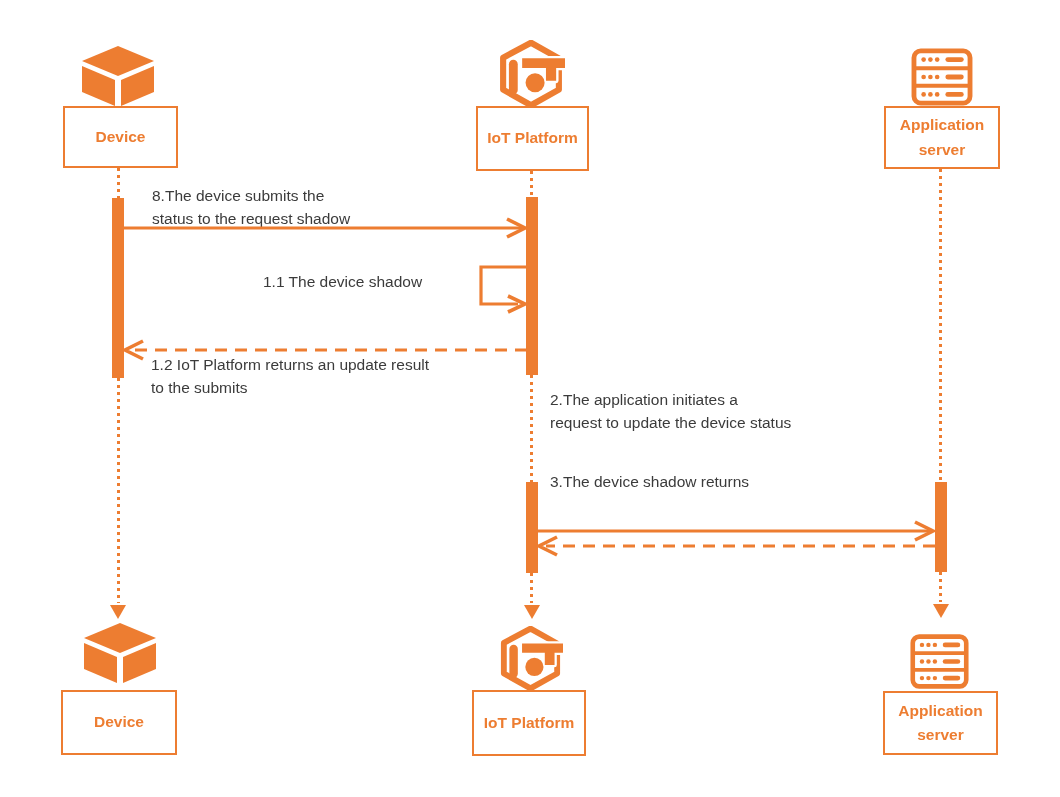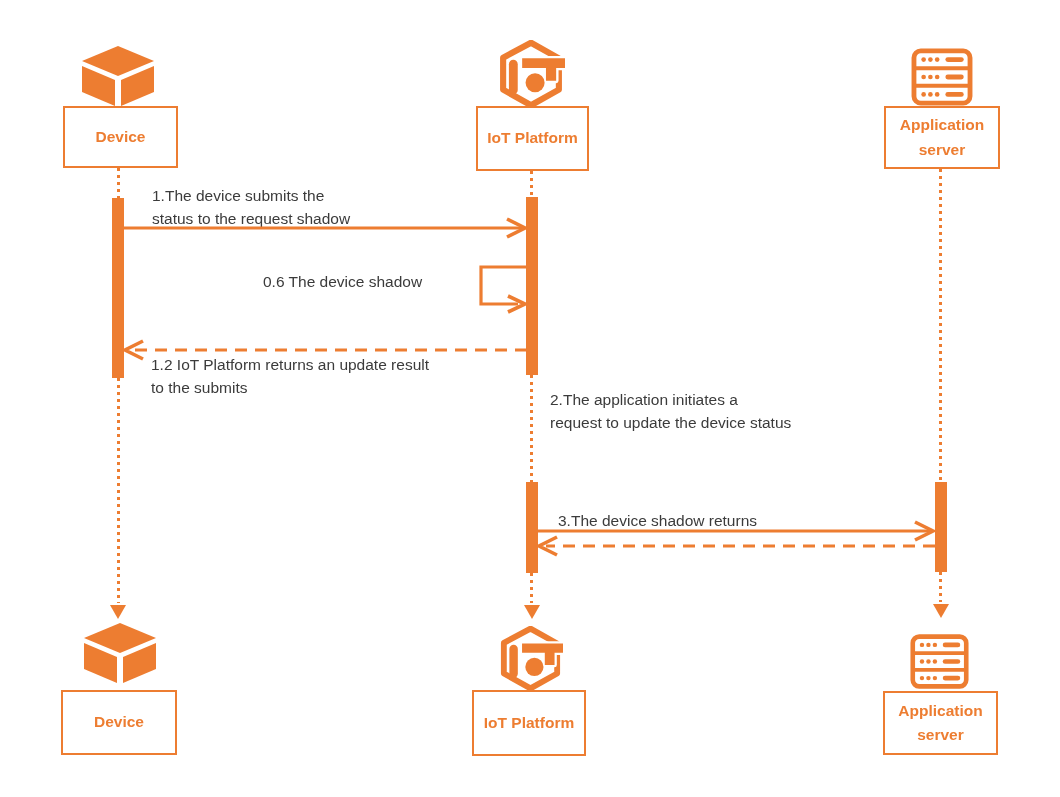--- a/index.html
+++ b/index.html
@@ -91,35 +91,35 @@
     <span>Device</span>
   </div>
   <div class="actor-box" style="left:476px; top:106px; width:113px; height:65px;">
     <span>IoT Platform</span>
   </div>
   <div class="actor-box" style="left:884px; top:106px; width:116px; height:63px;">
     <span>Application server</span>
   </div>
 
   <div class="msg" style="left:152px; top:184px;">
-    <div>1.The device submits the</div>
+    <div>8.The device submits the</div>
     <div>status to the request shadow</div>
   </div>
   <div class="msg" style="left:263px; top:270px;">
-    <div>0.6 The device shadow</div>
+    <div>1.1 The device shadow</div>
   </div>
   <div class="msg" style="left:151px; top:353px;">
     <div>1.2 IoT Platform returns an update result</div>
     <div>to the submits</div>
   </div>
   <div class="msg" style="left:550px; top:388px;">
     <div>2.The application initiates a</div>
     <div>request to update the device status</div>
   </div>
-  <div class="msg" style="left:550px; top:509px;margin-left:8px;">
+  <div class="msg" style="left:550px; top:470px;">
     <div>3.The device shadow returns</div>
   </div>
 
   <svg class="overlay" width="1060" height="797" viewBox="0 0 1060 797">
 
     <line class="stroke" x1="124" y1="228" x2="522" y2="228" stroke-width="3.2"></line>
     <polyline class="stroke" points="507,219 525,228 507,237" fill="none" stroke-width="3.6"></polyline>
 
     <polyline class="stroke" points="526,267 481,267 481,304 518,304" fill="none" stroke-width="3.2"></polyline>
     <polyline class="stroke" points="508,296 525,304 508,312" fill="none" stroke-width="3.6"></polyline>

